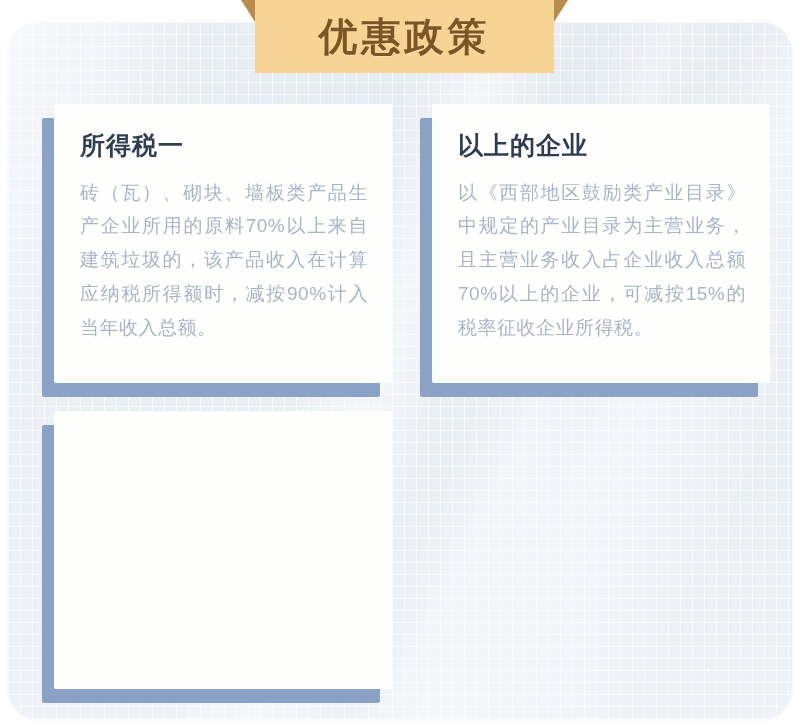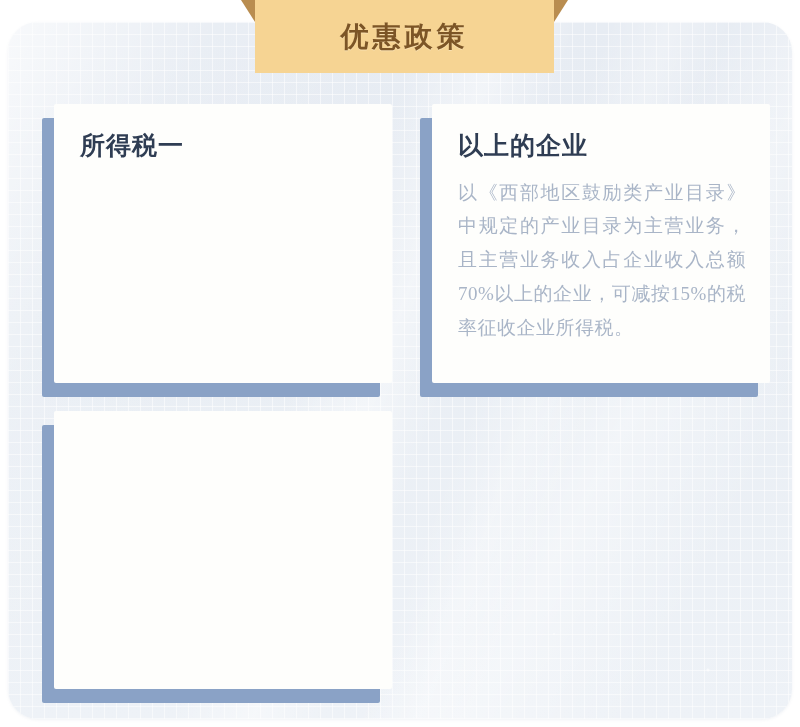--- a/index.html
+++ b/index.html
@@ -110,21 +110,21 @@
     left: 14px;
     top: 0;
     width: 299px;
     height: 73px;
     background: #f6d493;
     display: flex;
     align-items: center;
     justify-content: center;
   }
   .ribbon-title {
-    font-size: 28px;
+    font-size: 39px;
     font-weight: bold;
     letter-spacing: 4px;
     color: #7c5526;
     line-height: 1;
     text-shadow: 0 1px 0 rgba(255,255,255,0.25);
     white-space: nowrap;
   }
 
   
   .cards {
@@ -137,21 +137,20 @@
     display: grid;
     grid-template-columns: 1fr 1fr;
     grid-template-rows: 1fr 1fr;
     column-gap: 40px;
     row-gap: 28px;
     z-index: 4;
   }
 
   .card {
     position: relative;
-    font-family: Liberation Serif, serif;
   }
   
   .card-band {
     position: absolute;
     left: 0;
     top: 14px;
     width: 100%;
     height: 100%;
     background: #8aa2c6;
     border-radius: 2px;
@@ -192,20 +191,21 @@
     <div class="panel-grid"></div>
     <div class="panel-streak"></div>
     <div class="panel-sparkle"></div>
 
     <div class="cards">
 
       <div class="card">
         <div class="card-band"></div>
         <div class="card-sheet">
           <div class="card-title">所得税一</div>
+          <div class="card-body">砖（瓦）、砌块、墙板类产品生产企业所用的原料70%以上来自建筑垃圾的，该产品收入在计算应纳税所得额时，减按90%计入当年收入总额。</div>
         </div>
       </div>
 
       <div class="card">
         <div class="card-band"></div>
         <div class="card-sheet">
           <div class="card-title">以上的企业</div>
           <div class="card-body">以《西部地区鼓励类产业目录》中规定的产业目录为主营业务，且主营业务收入占企业收入总额70%以上的企业，可减按15%的税率征收企业所得税。</div>
         </div>
       </div>

